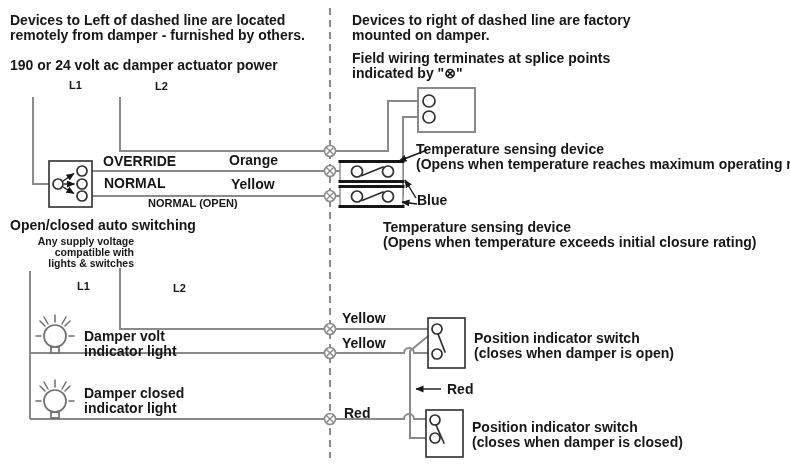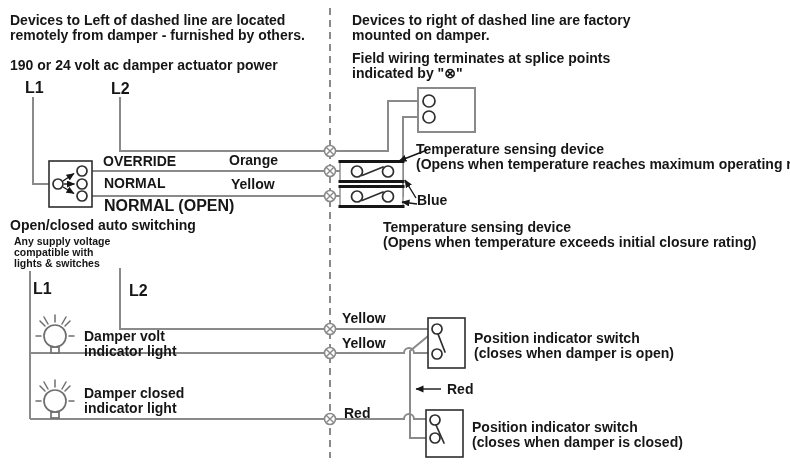--- a/index.html
+++ b/index.html
@@ -1,23 +1,23 @@
 <!DOCTYPE html>
 <html style="--wire: #8a8a8a; --ink: #161616; --bg: #ffffff;"><head>
 <meta charset="utf-8">
 <style>
   html,body{margin:0;padding:0;background:#fff;}
   #canvas{position:relative;width:790px;height:464px;background:var(--bg,#fff);overflow:hidden;
           font-family:"Liberation Sans", sans-serif;}
   #art{position:absolute;left:0;top:0;}
   .lbl{position:absolute;font-weight:bold;font-size:14px;line-height:1.1;color:var(--ink,#1a1a1a);
        white-space:pre;}
-  .lbl-lg{font-size:16px;}
+  .lbl-lg{font-size:11px;margin-left:44px;}
   .lbl-sm{font-size:10.5px;line-height:1.05;}
-  .ctr{text-align:left;}
+  .ctr{text-align:right;}
   
   .dash{stroke:var(--wire,#8a8a8a);stroke-width:2;fill:none;stroke-dasharray:7 5;}
   .wire{stroke:var(--wire,#8a8a8a);stroke-width:2;fill:none;}
   .gbox{stroke:var(--wire,#8a8a8a);stroke-width:2;fill:#fff;}
   .tbox{stroke:var(--wire,#8a8a8a);stroke-width:1.4;fill:#fff;}
   .bar{stroke:#161616;stroke-width:3;fill:none;}
   .kbox{stroke:#2e2e2e;stroke-width:1.6;fill:#fff;}
   .term{stroke:#2e2e2e;stroke-width:1.7;fill:#fff;}
   .blade{stroke:#2e2e2e;stroke-width:1.7;fill:none;stroke-linecap:round;}
   .lamp{stroke:#6f6f6f;stroke-width:1.7;fill:#fff;}

